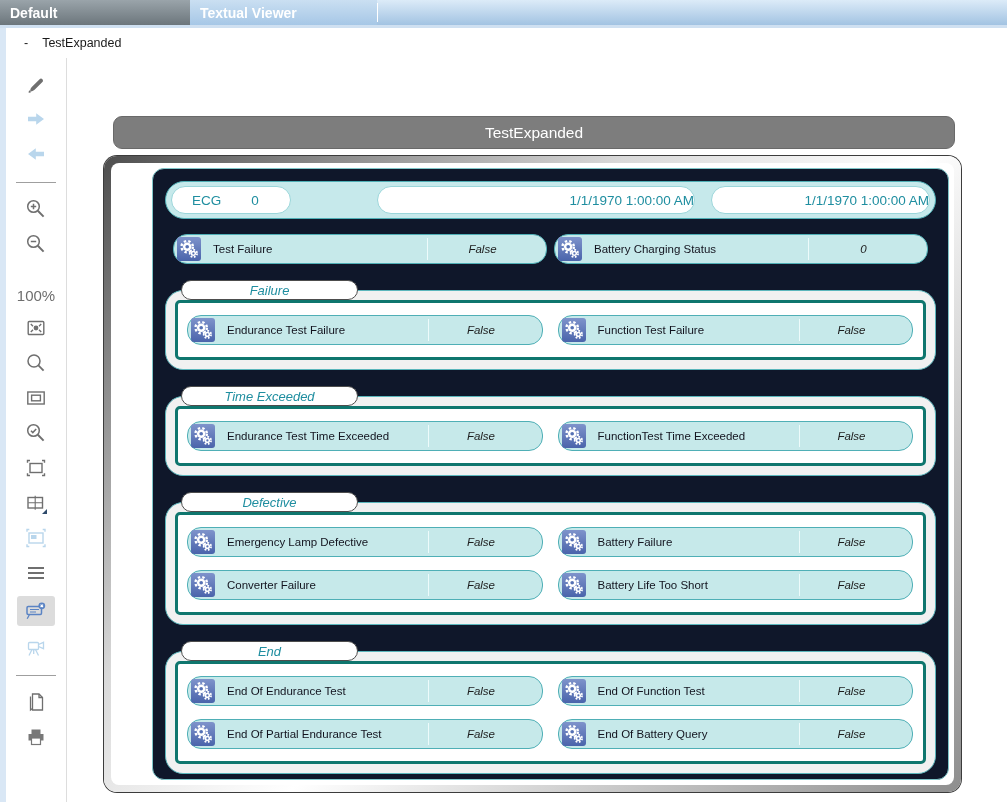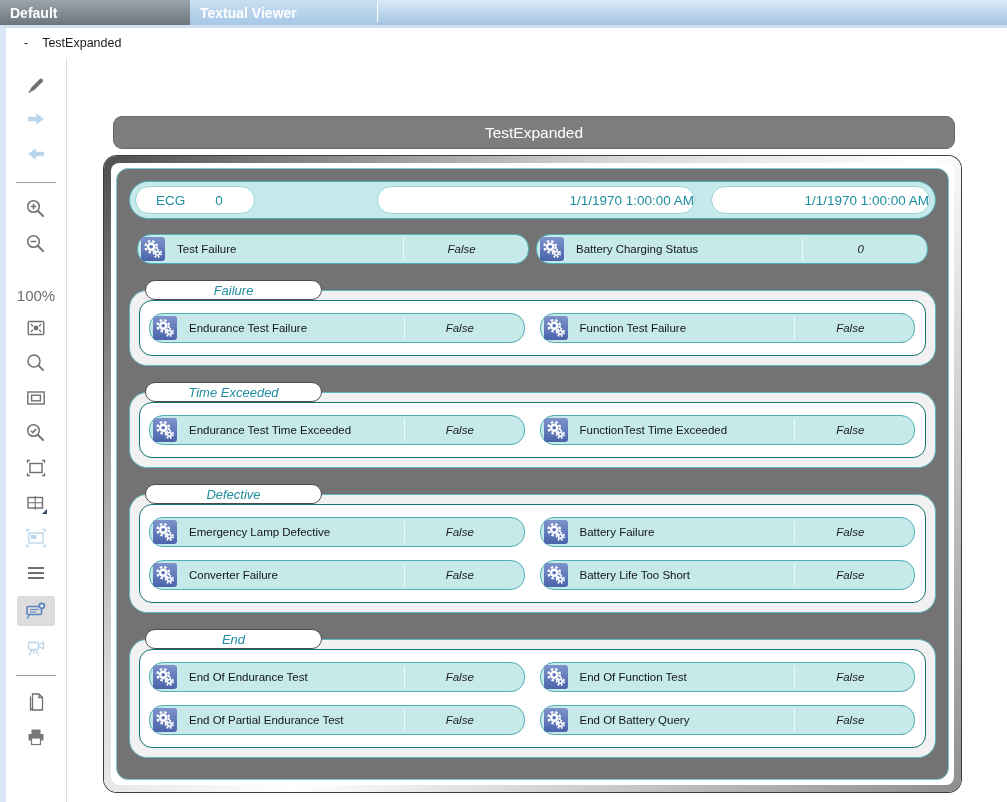--- a/index.html
+++ b/index.html
@@ -36,21 +36,21 @@
   
   #header{position:absolute;left:113px;top:116px;width:842px;height:33px;box-sizing:border-box;
     background:#7d7d7d;border:1px solid #696969;border-radius:9px;color:#ffffff;
     font-size:15.5px;display:flex;align-items:center;justify-content:center;}
   
   #frame{position:absolute;left:104px;top:156px;width:857px;height:636px;box-sizing:border-box;
     border-radius:13px;padding:7px;box-shadow:0 0 0 1px #3c3c3c;
     background:linear-gradient(135deg,#4e4e4e 0%,#d9d9d9 35%,#ffffff 55%,#8e8e8e 100%);}
   #frame-white{height:100%;box-sizing:border-box;background:#ffffff;border-radius:8px;padding:5px;}
   #content{height:100%;box-sizing:border-box;border:1px solid #7fc6c9;border-radius:12px;
-    background:#737373;padding:10px 10px 12px;}
+    background:#0f172a;padding:10px 10px 12px;margin-left:36px;}
   
   #ecg-row{height:38px;margin:2px 2px 0;background:#c6e9eb;border:1px solid #4fafb6;
     border-radius:19px;display:flex;align-items:center;padding:0 5px;box-sizing:border-box;}
   .wpill{height:28px;background:#ffffff;border:1px solid #9ad6da;border-radius:14px;
     display:flex;align-items:center;justify-content:flex-end;color:#1f8ea0;font-size:13.5px;
     box-sizing:border-box;flex:none;}
   #ecg-pill{width:120px;justify-content:flex-start;padding-left:20px;gap:30px;}
   #ecg-spacer{flex:1;}
   #ts1{width:318px;margin-right:16px;}
   #ts2{width:219px;}
@@ -65,21 +65,21 @@
     font-size:11.5px;color:#1c1c1c;}
   #top-fields{display:flex;gap:7px;margin:15px 10px 0;}
   #top-fields .field{flex:1;}
   
   .group{margin:16px 2px 0;}
   .group-label-row{position:relative;z-index:2;height:20px;margin-bottom:-10px;padding-left:16px;}
   .group-pill{display:inline-flex;align-items:center;justify-content:center;width:177px;height:20px;
     box-sizing:border-box;background:#ffffff;border:1px solid #4d4d4d;border-radius:11px;
     font-style:italic;font-size:13px;color:#1f8ea0;}
   .group-box{border:1px solid #5cb6bc;border-radius:18px;background:#f1f1f1;padding:9px;}
-  .group-inner{border:1px solid #0f766e;border-radius:13px;background:#ffffff;padding:12px 9px;
+  .group-inner{border:3px solid #0f766e;border-radius:5px;background:#ffffff;padding:12px 9px;
     display:flex;flex-wrap:wrap;column-gap:15px;row-gap:13px;}
   .group-inner .field{flex:0 0 calc(50% - 8px);}
 </style>
 </head>
 <body>
 
 <div id="tabbar">
   <div class="tab active">
     <span>Default</span>
   </div>

